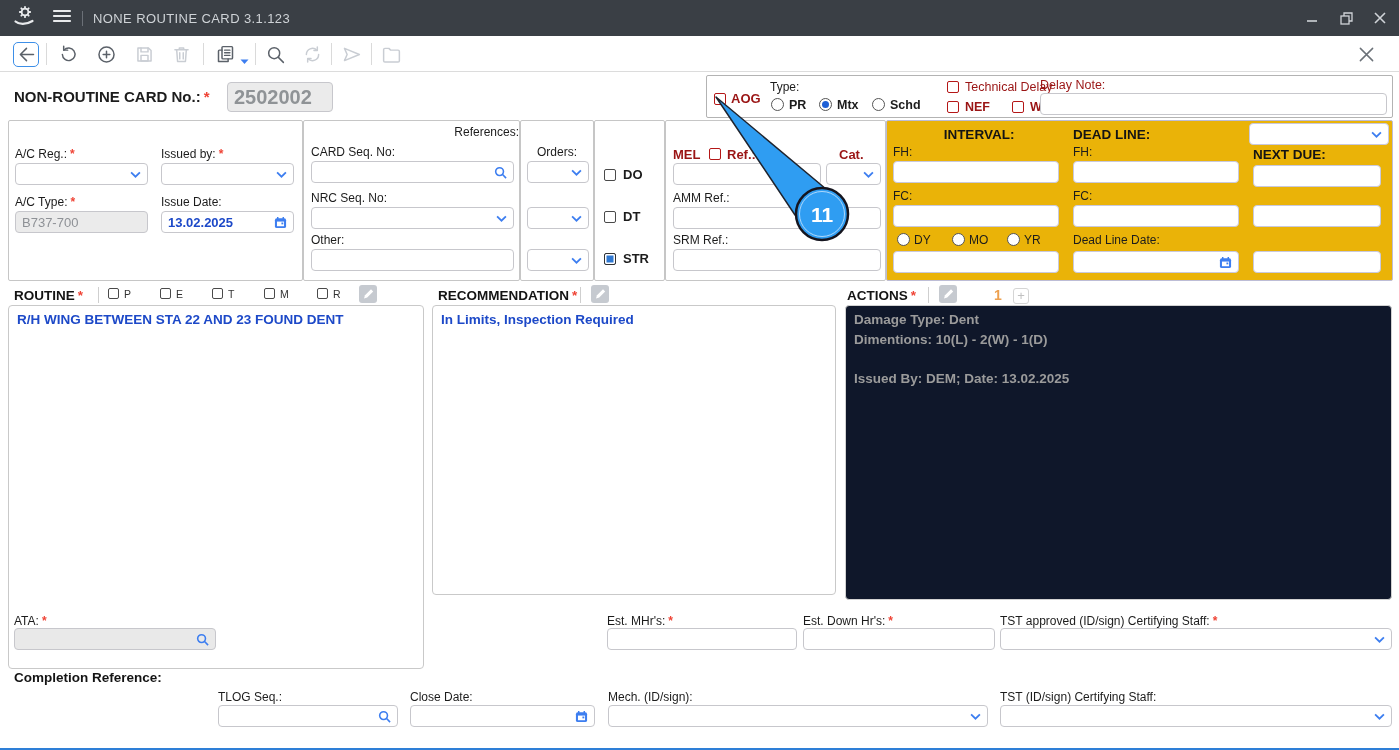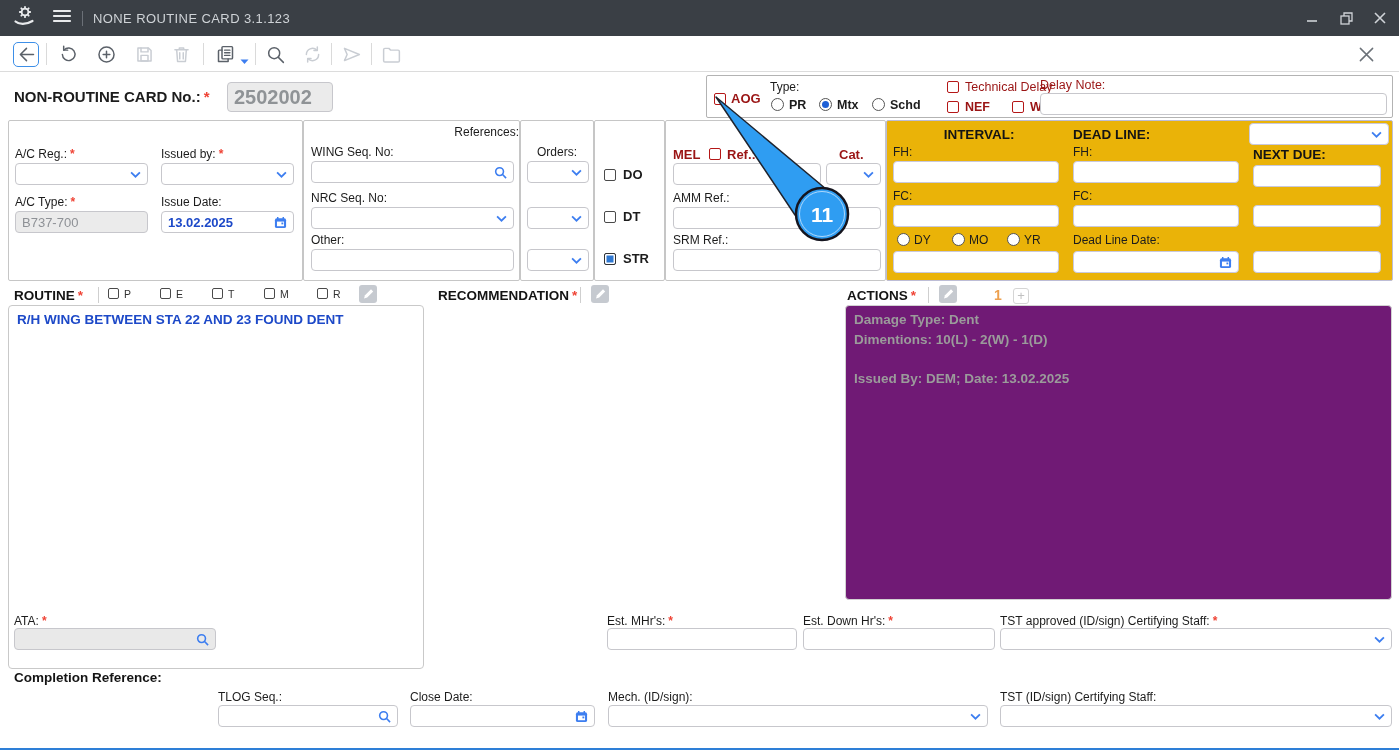--- a/index.html
+++ b/index.html
@@ -33,21 +33,21 @@
   .cb{position:absolute;width:12px;height:12px;border:1.6px solid #4a4a4a;border-radius:2px;background:#fff}
   .cb.red{border-color:#b41717}
   .cb.checked{background:#2e77d0;border-color:#333;box-shadow:inset 0 0 0 1.5px #fff}
   .radio{position:absolute;width:13px;height:13px;border:1.6px solid #555;border-radius:50%;background:#fff}
   .radio.checked::after{content:"";position:absolute;inset:2px;background:#1d5fd6;border-radius:50%}
   .gbox{position:absolute;border:1px solid #c6c6c6;border-radius:2px;background:#fff}
   .gbox.lav{background:#eab308;border-color:#bdbdd6}
   .gbox.lav .input{border-color:#c9c9dd}
   .tarea{position:absolute;border:1px solid #c9c9c9;border-radius:4px;background:#fff;padding:4px 8px;
          font-weight:700;color:#1d49c8;font-size:13.5px;line-height:1.45;white-space:pre-line}
-  .tarea.gray{background:#701a75;border-color:#d2d2d2;color:#9b9b9b}
+  .tarea.gray{background:#0f172a;border-color:#d2d2d2;color:#9b9b9b}
   .hsep{position:absolute;width:1px;height:16px;background:#cfcfcf}
   .edit-ico{position:absolute;width:20px;height:20px}
   .secttl{position:absolute;font-size:13.5px;font-weight:700;color:#141414;white-space:nowrap}
   .cblbl{font-size:10.5px;color:#333}
   
   .statusbar{position:absolute;left:0;top:731px;width:1399px;height:17px;background:#3a3f45}
   .statusbar span{position:absolute;top:2px;font-size:11px;white-space:nowrap}
   
   .annot{position:absolute;left:0;top:0;width:1399px;height:750px;pointer-events:none;z-index:60}
 </style>
@@ -223,21 +223,21 @@
           <rect x="1" y="2.5" width="12" height="10.5" rx="2" fill="#3d7ef0"></rect>
           <path d="M4 1v3M10 1v3" stroke="#3d7ef0" stroke-width="1.6"></path>
           <rect x="3.2" y="6" width="7.6" height="5" fill="#fff"></rect>
           <rect x="8" y="7" width="2" height="2" fill="#3d7ef0"></rect>
         </svg>
     </div>
   </div>
 
   <div class="gbox" style="left:303px;top:120px;width:217px;height:161px">
     <span class="lb" style="left:0;top:4px;width:100%;text-align:right">References:</span>
-    <span class="lb" style="left:7px;top:24px">WING Seq. No:</span>
+    <span class="lb" style="left:7px;top:24px">CARD Seq. No:</span>
     <div class="input" style="left:7px;top:40px;width:203px">
       <span class="fill"></span>
       <svg width="13" height="13" viewBox="0 0 14 14" fill="none" stroke="#3d7ef0" stroke-width="1.7">
           <circle cx="6" cy="6" r="4.2"></circle>
           <path d="M9.2 9.2 13 13"></path>
         </svg>
     </div>
     <span class="lb" style="left:7px;top:70px">NRC Seq. No:</span>
     <div class="input" style="left:7px;top:86px;width:203px">
       <span class="fill"></span>
@@ -398,20 +398,21 @@
   <span class="edit-ico" style="left:938px;top:284px">
     <svg width="20" height="20" viewBox="0 0 20 20">
         <rect x="1" y="1" width="18" height="18" rx="3" fill="#c6cad0"></rect>
         <path d="M6 14.5l1-3.2 6-6 2.2 2.2-6 6z" fill="#fff"></path>
       </svg>
   </span>
   <span class="lb b" style="left:985px;top:287px;width:26px;text-align:center;color:#eda04f;font-size:14px;border-bottom:3px solid #3d7ef0;padding-bottom:2px">1</span>
   <span class="lb" style="left:1013px;top:288px;width:16px;height:16px;border:1px solid #d5d5d5;border-radius:3px;color:#c0c0c0;font-size:13px;text-align:center;line-height:14px">+</span>
 
   <div class="tarea" style="left:8px;top:305px;width:416px;height:364px">R/H WING BETWEEN STA 22 AND 23 FOUND DENT</div>
+  <div class="tarea" style="left:432px;top:305px;width:404px;height:290px">In Limits, Inspection Required</div>
   <div class="tarea gray" style="left:845px;top:305px;width:547px;height:295px">Damage Type: Dent
 Dimentions: 10(L) - 2(W) - 1(D)
 
 Issued By: DEM; Date: 13.02.2025</div>
 
   <span class="lb" style="left:14px;top:614px"><span>ATA:</span><span class="req">*</span></span>
   <div class="input" style="left:14px;top:628px;width:202px;background:#e9e9e9">
     <span class="fill"></span>
     <svg width="13" height="13" viewBox="0 0 14 14" fill="none" stroke="#3d7ef0" stroke-width="1.7">
         <circle cx="6" cy="6" r="4.2"></circle>

